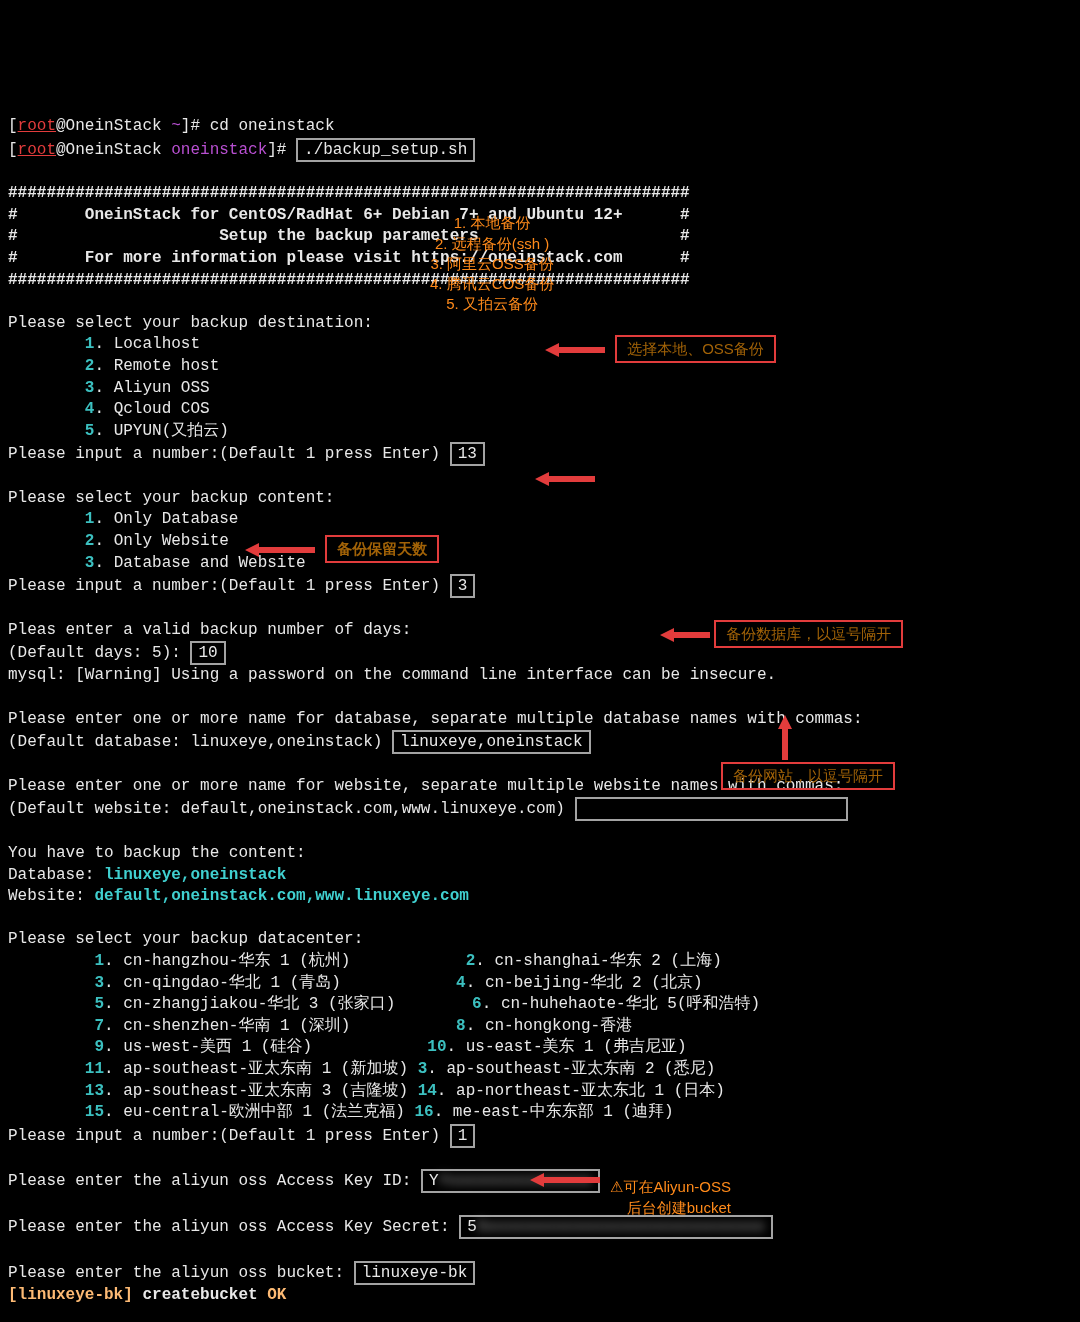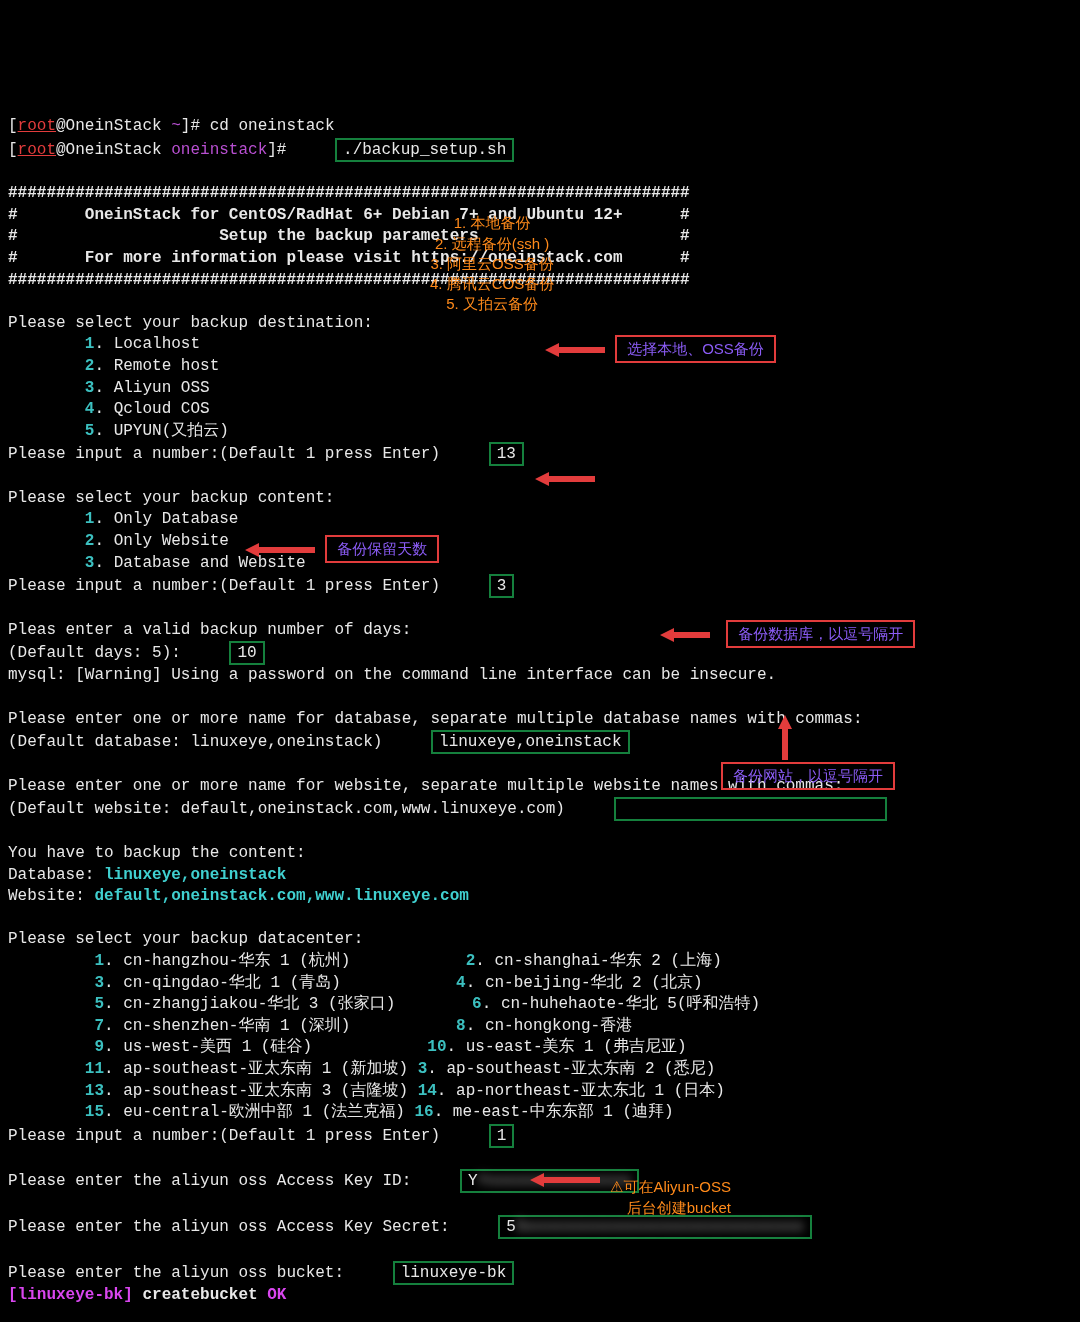--- a/index.html
+++ b/index.html
@@ -9,44 +9,43 @@
   font-size: 16px;
   line-height: 1.35;
   margin: 0;
   padding: 8px 8px 20px 8px;
   width: 1080px;
   box-sizing: border-box;
   position: relative;
   white-space: pre;
 }
 .red { color: #e23c3c; text-decoration: underline; }
-.green { color: #d946ef; }
+.green { color: #fdba74; }
 .magenta { color: #b84fd1; }
 .cyan { color: #3cc0c0; font-weight: bold; }
 .lightcyan { color: #40d0d0; }
 .white { color: #e8e8e8; }
 .bold { font-weight: bold; }
 .box {
-  border: 2px solid #15803d;
+  border: 2px solid #a3a3a3;
   padding: 0 6px;
   display: inline-block;
   line-height: 1.25;
-  margin-left: 39px;
 }
 .anno-wrap {
   position: absolute;
   color: #ff8a1a;
   font-size: 15px;
   line-height: 1.35;
   white-space: nowrap;
   font-family: "PingFang SC","Microsoft YaHei",sans-serif;
 }
 .anno-box {
   border: 2px solid #e23c3c;
-  color: #8b5cf6;
+  color: #a16207;
   padding: 2px 10px;
   display: inline-block;
   font-family: "PingFang SC","Microsoft YaHei",sans-serif;
   font-size: 15px;
 }
 .arrow-svg { display:inline-block; vertical-align:middle; }
 .blur{ filter: blur(5px); color:#bbb;}
 </style>
 </head>
 <body>
@@ -125,32 +124,32 @@
     </svg>
   <span class="anno-box" style="margin-left:6px;">选择本地、OSS备份</span>
 </div>
 
 <div class="anno-wrap" style="top:468px; left:535px;">
   <svg class="arrow-svg" width="60" height="18">
       <polygon points="0,9 14,2 14,6 60,6 60,12 14,12 14,16" fill="#e23c3c"></polygon>
     </svg>
 </div>
 
-<div class="anno-wrap" style="top:535px; left:245px;">
+<div class="anno-wrap" style="top:535px; left:245px;font-weight:bold;">
   <svg class="arrow-svg" width="70" height="18">
       <polygon points="0,9 14,2 14,6 70,6 70,12 14,12 14,16" fill="#e23c3c"></polygon>
     </svg>
   <span class="anno-box" style="margin-left:6px;">备份保留天数</span>
 </div>
 
 <div class="anno-wrap" style="top:620px; left:660px;">
   <svg class="arrow-svg" width="50" height="18">
       <polygon points="0,9 14,2 14,6 50,6 50,12 14,12 14,16" fill="#e23c3c"></polygon>
     </svg>
-  <span class="anno-box" style="margin-left:12px;">备份数据库，以逗号隔开</span>
+  <span class="anno-box" style="margin-left:0;">备份数据库，以逗号隔开</span>
 </div>
 
 <div class="anno-wrap" style="top:715px; left:776px;">
   <svg class="arrow-svg" width="18" height="45">
       <polygon points="9,0 2,14 6,14 6,45 12,45 12,14 16,14" fill="#e23c3c"></polygon>
     </svg>
 </div>
 <div class="anno-wrap" style="top:762px; left:721px;text-align:center;">
   <span class="anno-box">备份网站，以逗号隔开</span>
 </div>

